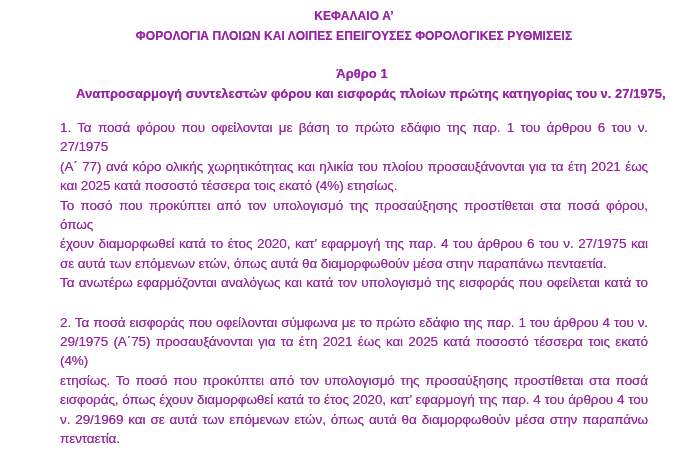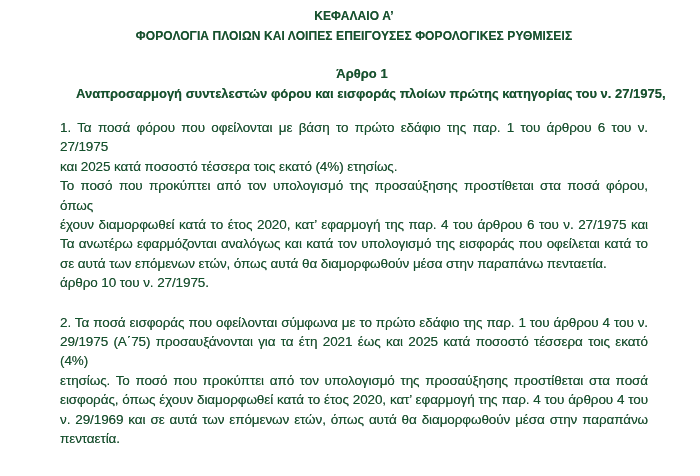--- a/index.html
+++ b/index.html
@@ -9,21 +9,21 @@
     height: 476px;
     background: #ffffff;
     overflow: hidden;
   }
   .page {
     box-sizing: border-box;
     width: 700px;
     height: 476px;
     padding: 6px 52px 0 60px;
     font-family: "Liberation Sans", "DejaVu Sans", sans-serif;
-    color: #14532d;
+    color: #a21caf;
     background: #ffffff;
   }
   
   .chapter-line {
     text-align: center;
     font-weight: 700;
     font-size: 12px;
     line-height: 20px;
     letter-spacing: 0.1px;
     white-space: nowrap;
@@ -71,26 +71,26 @@
 
   <div class="article-block">
     <div class="article-line">Άρθρο 1</div>
     <div class="article-line">Αναπροσαρμογή συντελεστών φόρου και εισφοράς πλοίων πρώτης κατηγορίας του ν. 27/1975,</div>
   </div>
 
   <div class="body-block">
 
     <div class="para">
       <div class="line j">1. Τα ποσά φόρου που οφείλονται με βάση το πρώτο εδάφιο της παρ. 1 του άρθρου 6 του ν. 27/1975</div>
+      <div class="line j">(Α΄ 77) ανά κόρο ολικής χωρητικότητας και ηλικία του πλοίου προσαυξάνονται για τα έτη 2021 έως</div>
       <div class="line">και 2025 κατά ποσοστό τέσσερα τοις εκατό (4%) ετησίως.</div>
       <div class="line j">Το ποσό που προκύπτει από τον υπολογισμό της προσαύξησης προστίθεται στα ποσά φόρου, όπως</div>
       <div class="line j">έχουν διαμορφωθεί κατά το έτος 2020, κατ’ εφαρμογή της παρ. 4 του άρθρου 6 του ν. 27/1975 και</div>
+      <div class="line">σε αυτά των επόμενων ετών, όπως αυτά θα διαμορφωθούν μέσα στην παραπάνω πενταετία.</div>
       <div class="line j">Τα ανωτέρω εφαρμόζονται αναλόγως και κατά τον υπολογισμό της εισφοράς που οφείλεται κατά το</div>
-      <div class="line">σε αυτά των επόμενων ετών, όπως αυτά θα διαμορφωθούν μέσα στην παραπάνω πενταετία.</div>
-      <div class="line">άρθρο 10 του ν. 27/1975.</div>
     </div>
 
     <div class="para">
       <div class="line j">2. Τα ποσά εισφοράς που οφείλονται σύμφωνα με το πρώτο εδάφιο της παρ. 1 του άρθρου 4 του ν.</div>
       <div class="line j">29/1975 (Α΄75) προσαυξάνονται για τα έτη 2021 έως και 2025 κατά ποσοστό τέσσερα τοις εκατό (4%)</div>
       <div class="line j">ετησίως. Το ποσό που προκύπτει από τον υπολογισμό της προσαύξησης προστίθεται στα ποσά</div>
       <div class="line j">εισφοράς, όπως έχουν διαμορφωθεί κατά το έτος 2020, κατ’ εφαρμογή της παρ. 4 του άρθρου 4 του</div>
       <div class="line j">ν. 29/1969 και σε αυτά των επόμενων ετών, όπως αυτά θα διαμορφωθούν μέσα στην παραπάνω</div>
       <div class="line">πενταετία.</div>
     </div>

